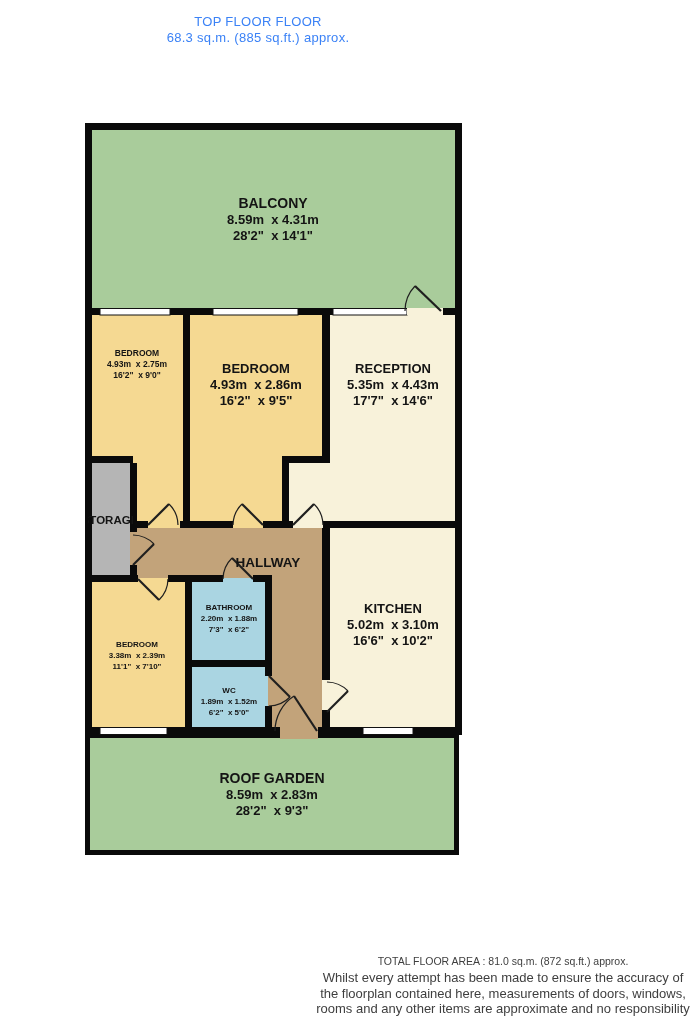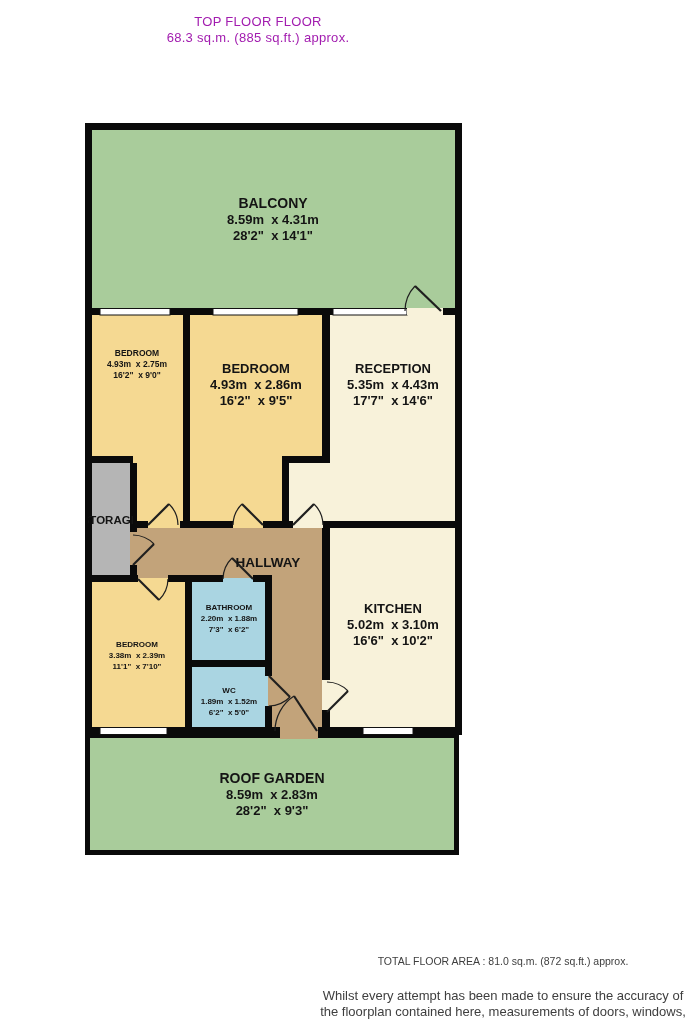--- a/index.html
+++ b/index.html
@@ -3,27 +3,27 @@
 <meta charset="utf-8">
 <style>
   html,body{margin:0;padding:0;}
   body{
     width:700px;height:1020px;background:#ffffff;position:relative;
     font-family:"Liberation Sans", sans-serif;
   }
   .page{position:relative;width:700px;height:1020px;overflow:hidden;}
   .plan-title{
     position:absolute;left:85px;top:14px;width:346px;text-align:center;
-    color:#a21caf;font-size:13px;line-height:1.25;letter-spacing:.3px;
+    color:#3b82f6;font-size:13px;line-height:1.25;letter-spacing:.3px;
   }
   .plan-svg{position:absolute;left:0;top:0;}
   .footer{
     position:absolute;left:312px;top:955px;width:382px;text-align:center;color:#3e3e3e;
   }
-  .footer .total{font-size:10.5px;margin-bottom:21px;}
+  .footer .total{font-size:10.5px;margin-bottom:3px;}
   .footer .small{font-size:13px;line-height:1.2;}
   
   text{
     font-family:"Liberation Sans", sans-serif;
     font-weight:bold;fill:#141414;text-anchor:middle;white-space:pre;
   }
   .lbl-lg{font-size:14px;}
   .lbl-md{font-size:13px;}
   .lbl-hall{font-size:13.5px;}
   .lbl-sm{font-size:8.5px;}

